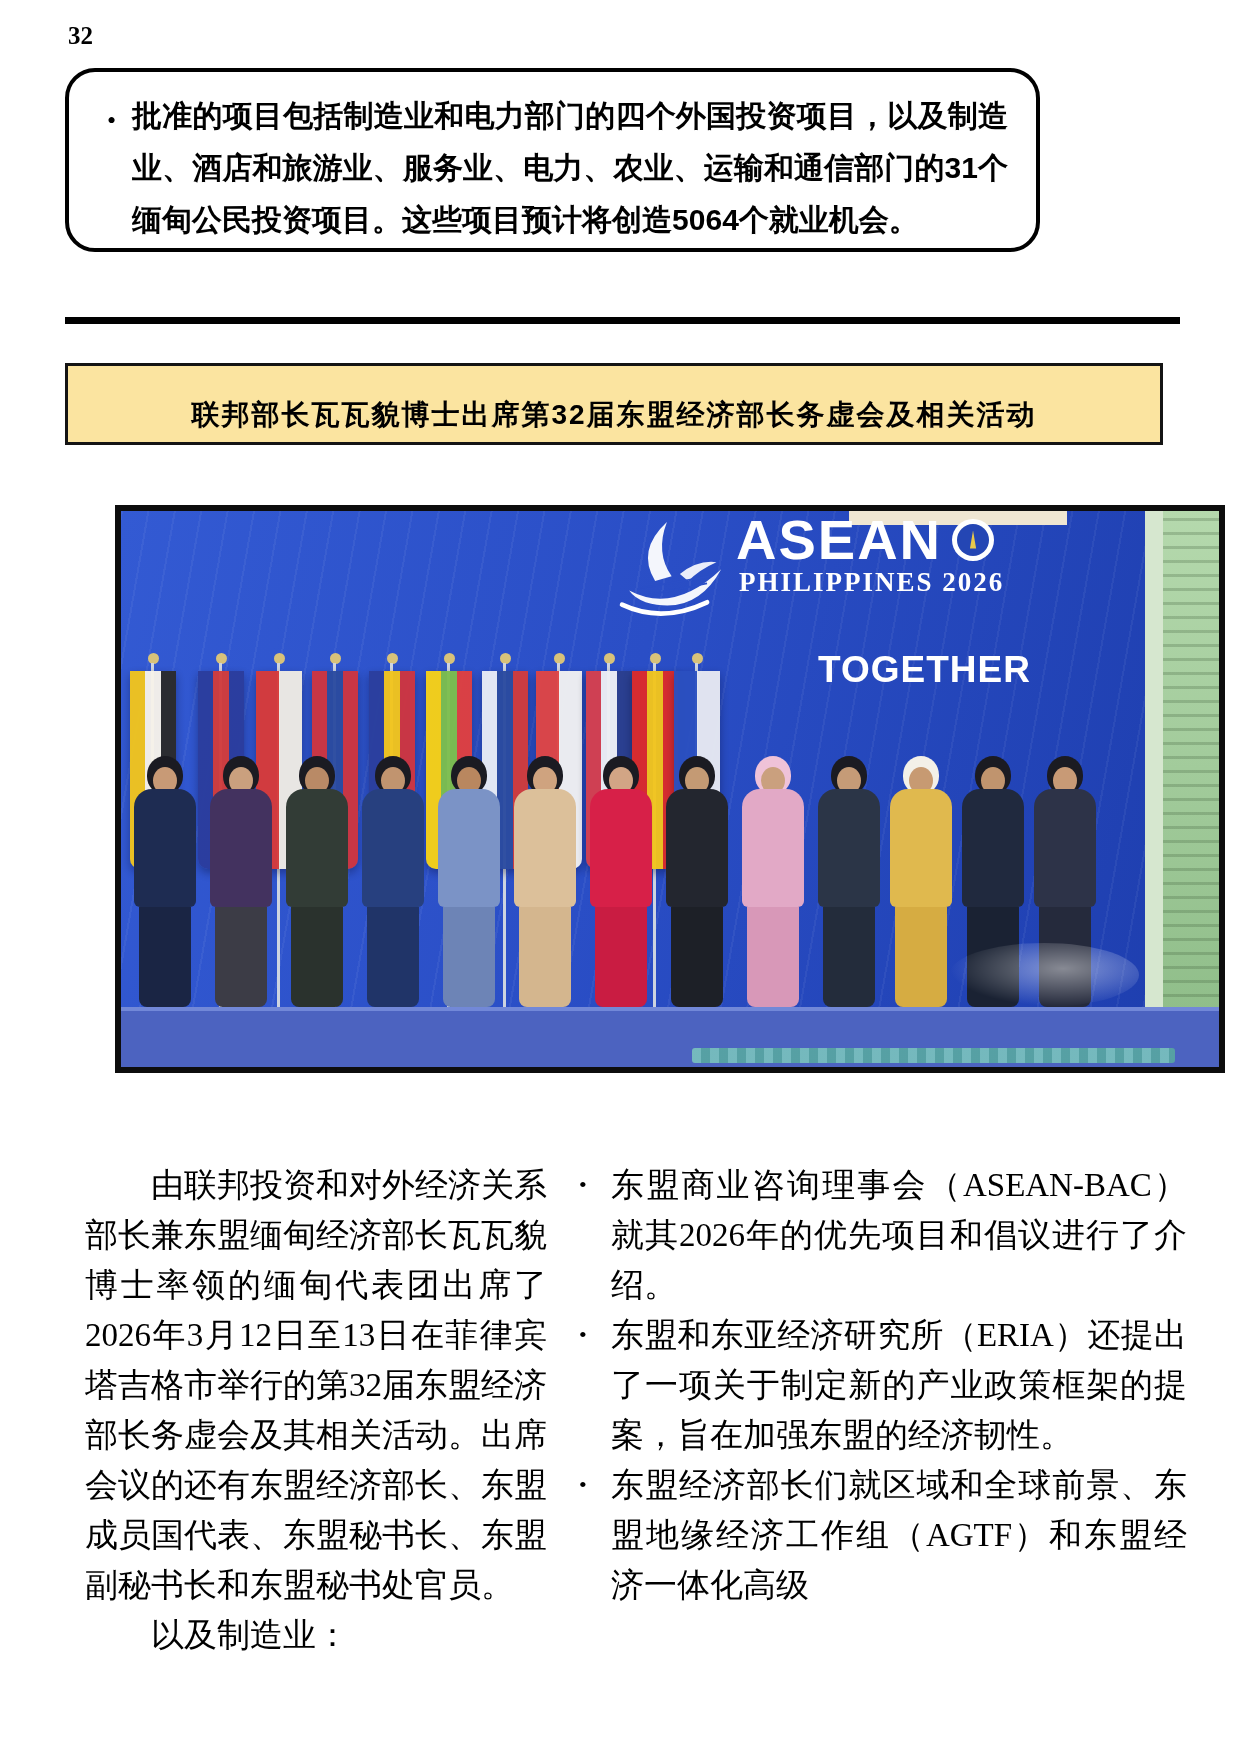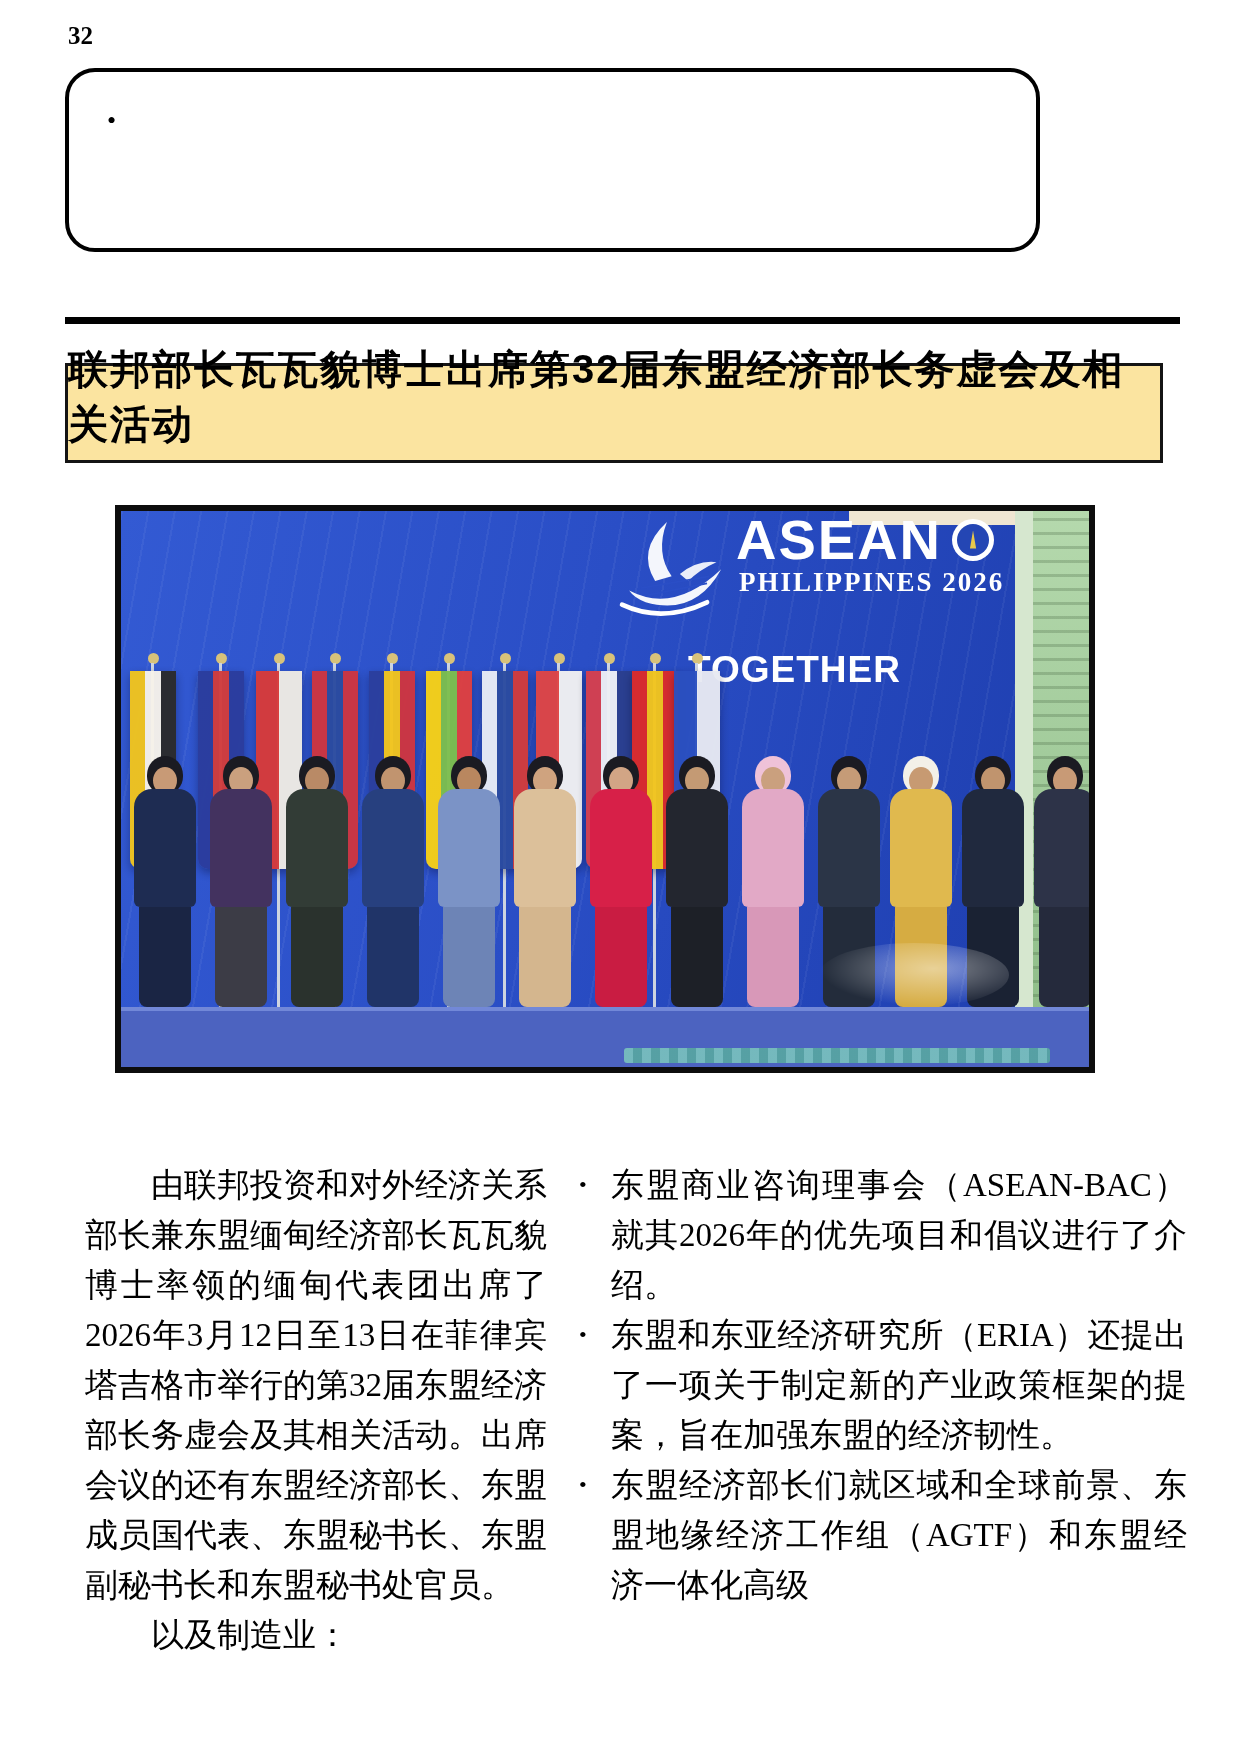--- a/index.html
+++ b/index.html
@@ -13,27 +13,27 @@
   .callout{position:absolute;left:65px;top:68px;width:975px;height:184px;
         border:4px solid #000;border-radius:30px;box-sizing:border-box;
         display:flex;align-items:flex-start;background:#fff;}
   .callout-dot{margin:36px 0 0 38px;font-size:26px;line-height:26px;flex:0 0 auto;}
   .callout-text{flex:1;margin:18px 28px 0 16px;font-size:30px;line-height:52px;
         font-weight:bold;font-family:"Liberation Sans","DejaVu Sans",sans-serif;
         text-align:justify;text-justify:inter-character;}
 
   .divider{position:absolute;left:65px;top:317px;width:1115px;height:7px;background:#000;}
 
-  .headline{position:absolute;left:65px;top:363px;width:1098px;height:100px;box-sizing:border-box;
+  .headline{position:absolute;left:65px;top:363px;width:1098px;height:82px;box-sizing:border-box;
         border:3px solid #141414;display:flex;align-items:flex-end;justify-content:center;
-        padding-bottom:8px;font-size:40px;font-weight:bold;letter-spacing:2px;
+        padding-bottom:8px;font-size:28px;font-weight:bold;letter-spacing:2px;
         font-family:"Liberation Sans","DejaVu Sans",sans-serif;}
 
   
-  .photo{position:absolute;left:115px;top:505px;width:980px;height:568px;box-sizing:border-box;
+  .photo{position:absolute;left:115px;top:505px;width:1110px;height:568px;box-sizing:border-box;
         border:6px solid #0d0d0d;overflow:hidden;}
   .p-backdrop{position:absolute;inset:0;
         background:linear-gradient(105deg,#335ad3 0%,#2a4ec6 45%,#1d3dad 100%);}
   .p-backdrop:after{content:"";position:absolute;inset:0;
         background:repeating-linear-gradient(100deg,rgba(255,255,255,.05) 0 2px,transparent 2px 26px);}
   .p-topstrip{position:absolute;left:728px;top:0;width:218px;height:14px;background:#efe6d2;}
   .p-wallgap{position:absolute;right:56px;top:0;width:18px;height:100%;background:#d6e7cf;}
   .p-greenwall{position:absolute;right:0;top:0;width:56px;height:100%;
         background:linear-gradient(180deg,#b5d9ad,#8cbb86);}
   .p-greenwall:after{content:"";position:absolute;inset:0;
@@ -86,20 +86,21 @@
 </style>
 </head>
 <body>
 
 <div class="page">
 
   <div class="page-number">32</div>
 
   <div class="callout">
     <span class="callout-dot">•</span>
+    <div class="callout-text">批准的项目包括制造业和电力部门的四个外国投资项目，以及制造业、酒店和旅游业、服务业、电力、农业、运输和通信部门的31个缅甸公民投资项目。这些项目预计将创造5064个就业机会。</div>
   </div>
 
   <div class="divider"></div>
 
   <div class="headline" style="background: rgb(251, 228, 160);">联邦部长瓦瓦貌博士出席第32届东盟经济部长务虚会及相关活动</div>
 
   <div class="photo">
     <div class="p-backdrop"></div>
     <div class="p-topstrip"></div>
     <div class="p-wallgap"></div>

